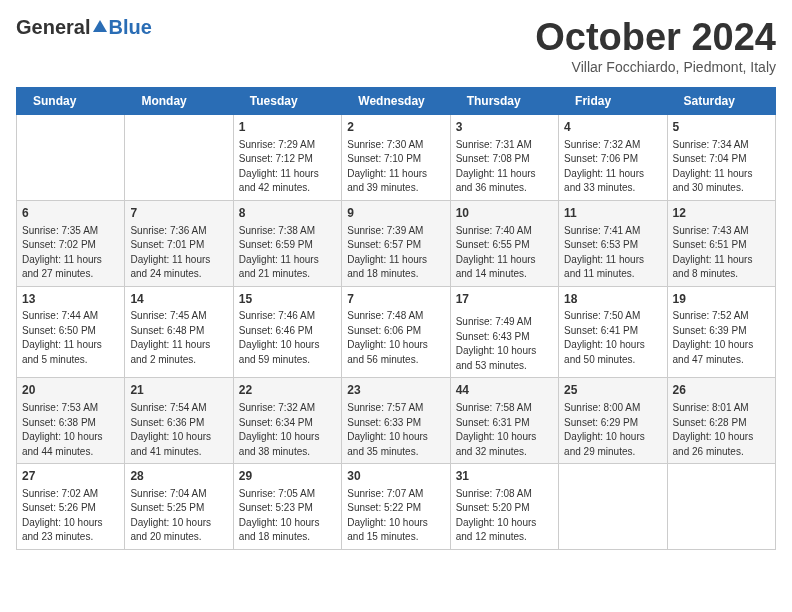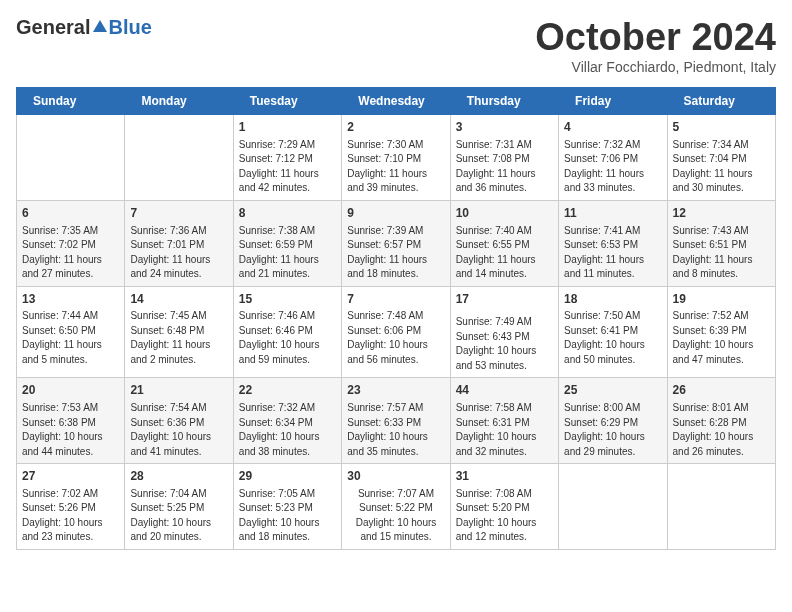--- a/index.html
+++ b/index.html
@@ -299,21 +299,21 @@
 Daylight: 10 hours and 20 minutes.</div>
         </td>
         <td>
           <span class="day-number">29</span>
           <div class="day-info" style="white-space: pre-line;">Sunrise: 7:05 AM
 Sunset: 5:23 PM
 Daylight: 10 hours and 18 minutes.</div>
         </td>
         <td>
           <span class="day-number">30</span>
-          <div class="day-info" style="white-space: pre-line; text-align: center;">Sunrise: 7:07 AM
+          <div class="day-info" style="white-space: pre-line;">Sunrise: 7:07 AM
 Sunset: 5:22 PM
 Daylight: 10 hours and 15 minutes.</div>
         </td>
         <td>
           <span class="day-number">31</span>
           <div class="day-info" style="white-space: pre-line;">Sunrise: 7:08 AM
 Sunset: 5:20 PM
 Daylight: 10 hours and 12 minutes.</div>
         </td>
         <td class="empty-cell"></td>

